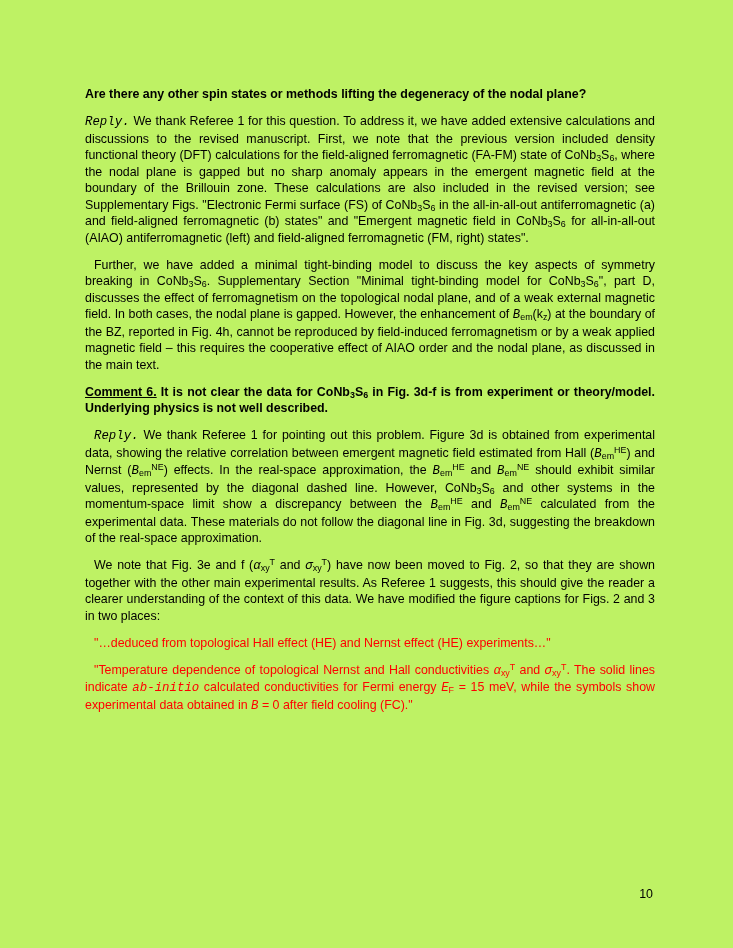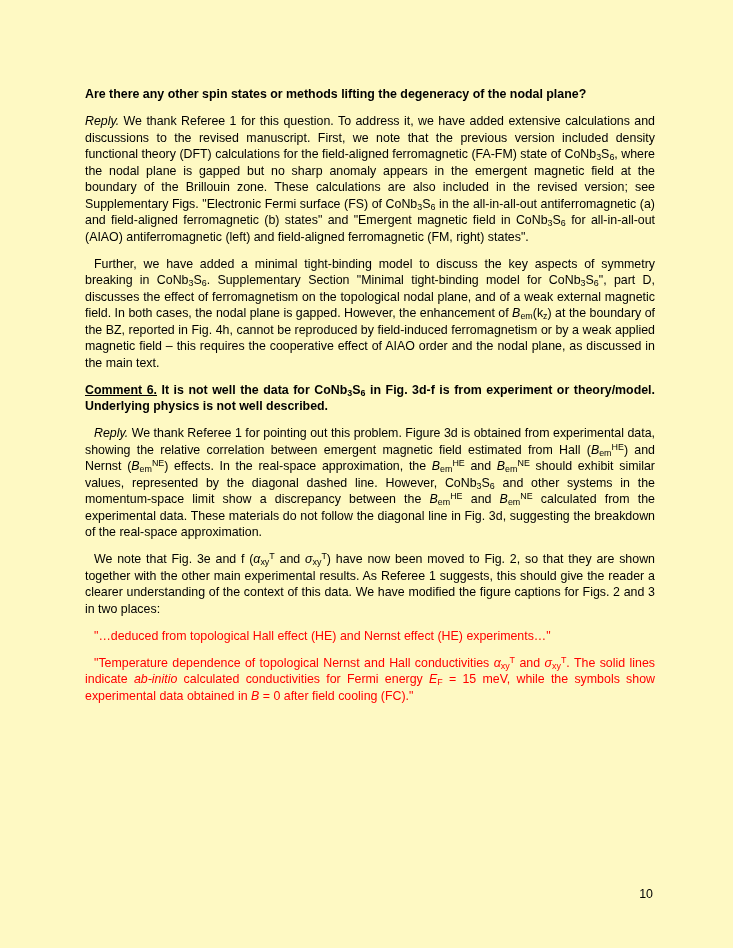--- a/index.html
+++ b/index.html
@@ -4,21 +4,21 @@
 <style>
   html, body {
     margin: 0;
     padding: 0;
     background: #ffffff;
   }
   .page {
     position: relative;
     width: 733px;
     height: 948px;
-    background: #fef9c3;
+    background: #bef264;
     font-family: "Liberation Sans", sans-serif;
     font-size: 12.4px;
     line-height: 16.5px;
     color: #000000;
     overflow: hidden;
   }
   .content {
     position: absolute;
     left: 85px;
     top: 86px;
@@ -26,21 +26,21 @@
     text-align: justify;
   }
   p.para {
     margin: 0 0 10.5px 0;
     padding: 0;
   }
   .heading { font-weight: bold; }
   .comment { font-weight: bold; }
   .indent { text-indent: 9px; }
   .red { color: var(--quote-red, #ff0000); }
-  .i { font-style: italic; }
+  .i { font-style: italic; font-family: Liberation Mono, monospace; }
   .u { text-decoration: underline; margin-top: 12px; }
   .sub {
     font-size: 0.72em;
     line-height: 0;
     vertical-align: -0.22em;
   }
   .sup {
     font-size: 0.72em;
     line-height: 0;
     vertical-align: 0.42em;
@@ -54,20 +54,20 @@
   }
 </style>
 </head>
 <body>
 
 <div class="page">
   <div class="content">
       <p class="para heading"><span>Are there any other spin states or methods lifting the degeneracy of the nodal plane?</span></p>
       <p class="para"><span class="i">Reply.</span><span> We thank Referee 1 for this question. To address it, we have added extensive calculations and discussions to the revised manuscript. First, we note that the previous version included density functional theory (DFT) calculations for the field-aligned ferromagnetic (FA-FM) state of CoNb</span><span class="sub">3</span><span>S</span><span class="sub">6</span><span>, where the nodal plane is gapped but no sharp anomaly appears in the emergent magnetic field at the boundary of the Brillouin zone. These calculations are also included in the revised version; see Supplementary Figs. "Electronic Fermi surface (FS) of CoNb</span><span class="sub">3</span><span>S</span><span class="sub">6</span><span> in the all-in-all-out antiferromagnetic (a) and field-aligned ferromagnetic (b) states" and "Emergent magnetic field in CoNb</span><span class="sub">3</span><span>S</span><span class="sub">6</span><span> for all-in-all-out (AIAO) antiferromagnetic (left) and field-aligned ferromagnetic (FM, right) states".</span></p>
       <p class="para indent"><span>Further, we have added a minimal tight-binding model to discuss the key aspects of symmetry breaking in CoNb</span><span class="sub">3</span><span>S</span><span class="sub">6</span><span>. Supplementary Section "Minimal tight-binding model for CoNb</span><span class="sub">3</span><span>S</span><span class="sub">6</span><span>", part D, discusses the effect of ferromagnetism on the topological nodal plane, and of a weak external magnetic field. In both cases, the nodal plane is gapped. However, the enhancement of </span><span class="i">B</span><span class="sub">em</span><span>(k</span><span class="sub">z</span><span>) at the boundary of the BZ, reported in Fig. 4h, cannot be reproduced by field-induced ferromagnetism or by a weak applied magnetic field – this requires the cooperative effect of AIAO order and the nodal plane, as discussed in the main text.</span></p>
-      <p class="para comment"><span class="u">Comment 6.</span><span> It is not well the data for CoNb</span><span class="sub">3</span><span>S</span><span class="sub">6</span><span> in Fig. 3d-f is from experiment or theory/model. Underlying physics is not well described.</span></p>
+      <p class="para comment"><span class="u">Comment 6.</span><span> It is not clear the data for CoNb</span><span class="sub">3</span><span>S</span><span class="sub">6</span><span> in Fig. 3d-f is from experiment or theory/model. Underlying physics is not well described.</span></p>
       <p class="para indent"><span class="i">Reply.</span><span> We thank Referee 1 for pointing out this problem. Figure 3d is obtained from experimental data, showing the relative correlation between emergent magnetic field estimated from Hall (</span><span class="i">B</span><span class="sub">em</span><span class="sup">HE</span><span>) and Nernst (</span><span class="i">B</span><span class="sub">em</span><span class="sup">NE</span><span>) effects. In the real-space approximation, the </span><span class="i">B</span><span class="sub">em</span><span class="sup">HE</span><span> and </span><span class="i">B</span><span class="sub">em</span><span class="sup">NE</span><span> should exhibit similar values, represented by the diagonal dashed line. However, CoNb</span><span class="sub">3</span><span>S</span><span class="sub">6</span><span> and other systems in the momentum-space limit show a discrepancy between the </span><span class="i">B</span><span class="sub">em</span><span class="sup">HE</span><span> and </span><span class="i">B</span><span class="sub">em</span><span class="sup">NE</span><span> calculated from the experimental data. These materials do not follow the diagonal line in Fig. 3d, suggesting the breakdown of the real-space approximation.</span></p>
       <p class="para indent"><span>We note that Fig. 3e and f (</span><span class="i">α</span><span class="sub">xy</span><span class="sup">T</span><span> and </span><span class="i">σ</span><span class="sub">xy</span><span class="sup">T</span><span>) have now been moved to Fig. 2, so that they are shown together with the other main experimental results. As Referee 1 suggests, this should give the reader a clearer understanding of the context of this data. We have modified the figure captions for Figs. 2 and 3 in two places:</span></p>
       <p class="para red indent"><span>"…deduced from topological Hall effect (HE) and Nernst effect (HE) experiments…"</span></p>
       <p class="para red indent"><span>"Temperature dependence of topological Nernst and Hall conductivities </span><span class="i">α</span><span class="sub">xy</span><span class="sup">T</span><span> and </span><span class="i">σ</span><span class="sub">xy</span><span class="sup">T</span><span>. The solid lines indicate </span><span class="i">ab-initio</span><span> calculated conductivities for Fermi energy </span><span class="i">E</span><span class="sub">F</span><span> = 15 meV, while the symbols show experimental data obtained in </span><span class="i">B</span><span> = 0 after field cooling (FC)."</span></p>
     </div>
   <div class="page-number">10</div>
 </div>
 
 </body></html>

